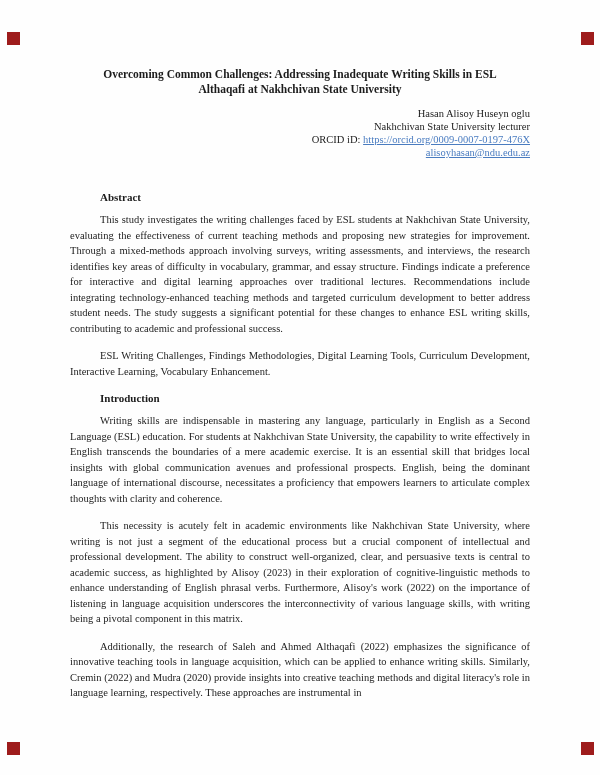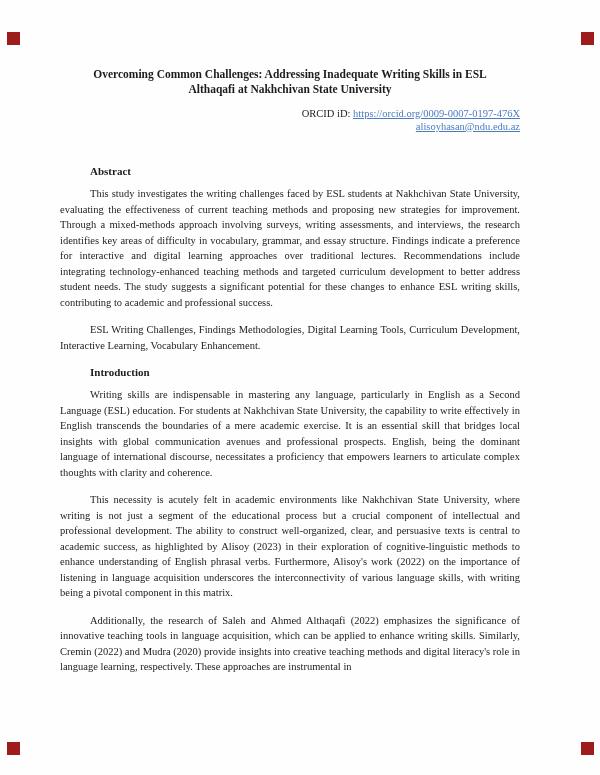--- a/index.html
+++ b/index.html
@@ -24,21 +24,21 @@
     height: 13px;
     background: var(--corner-color);
   }
   .corner.tl { left: 7px;  top: 32px; }
   .corner.tr { right: 6px; top: 32px; }
   .corner.bl { left: 7px;  top: 742px; }
   .corner.br { right: 6px; top: 742px; }
 
   .doc {
     position: absolute;
-    left: 60px;
+    left: 70px;
     top: 0;
     width: 460px;
     font-size: 10.5px;
     line-height: 15.5px;
   }
   .paper-title {
     margin-top: 67px;
     text-align: center;
     font-weight: bold;
     font-size: 11.5px;
@@ -84,20 +84,22 @@
 <div class="corner br"></div>
 
 <div class="doc">
 
   <h1 class="paper-title">
     <span class="t-line">Overcoming Common Challenges: Addressing Inadequate Writing Skills in ESL</span>
     <span class="t-line">Althaqafi at Nakhchivan State University</span>
   </h1>
 
   <div class="author-block">
+    <span class="a-line">Hasan Alisoy Huseyn oglu</span>
+    <span class="a-line">Nakhchivan State University lecturer</span>
     <span class="a-line"><span>ORCID iD: </span><a class="link">https://orcid.org/0009-0007-0197-476X</a></span>
     <span class="a-line"><a class="link">alisoyhasan@ndu.edu.az</a></span>
   </div>
 
   <div class="heading first">Abstract</div>
   <p class="para">This study investigates the writing challenges faced by ESL students at Nakhchivan State University, evaluating the effectiveness of current teaching methods and proposing new strategies for improvement. Through a mixed-methods approach involving surveys, writing assessments, and interviews, the research identifies key areas of difficulty in vocabulary, grammar, and essay structure. Findings indicate a preference for interactive and digital learning approaches over traditional lectures. Recommendations include integrating technology-enhanced teaching methods and targeted curriculum development to better address student needs. The study suggests a significant potential for these changes to enhance ESL writing skills, contributing to academic and professional success.</p>
 
   <p class="para">ESL Writing Challenges, Findings Methodologies, Digital Learning Tools, Curriculum Development, Interactive Learning, Vocabulary Enhancement.</p>
 
   <div class="heading">Introduction</div>

